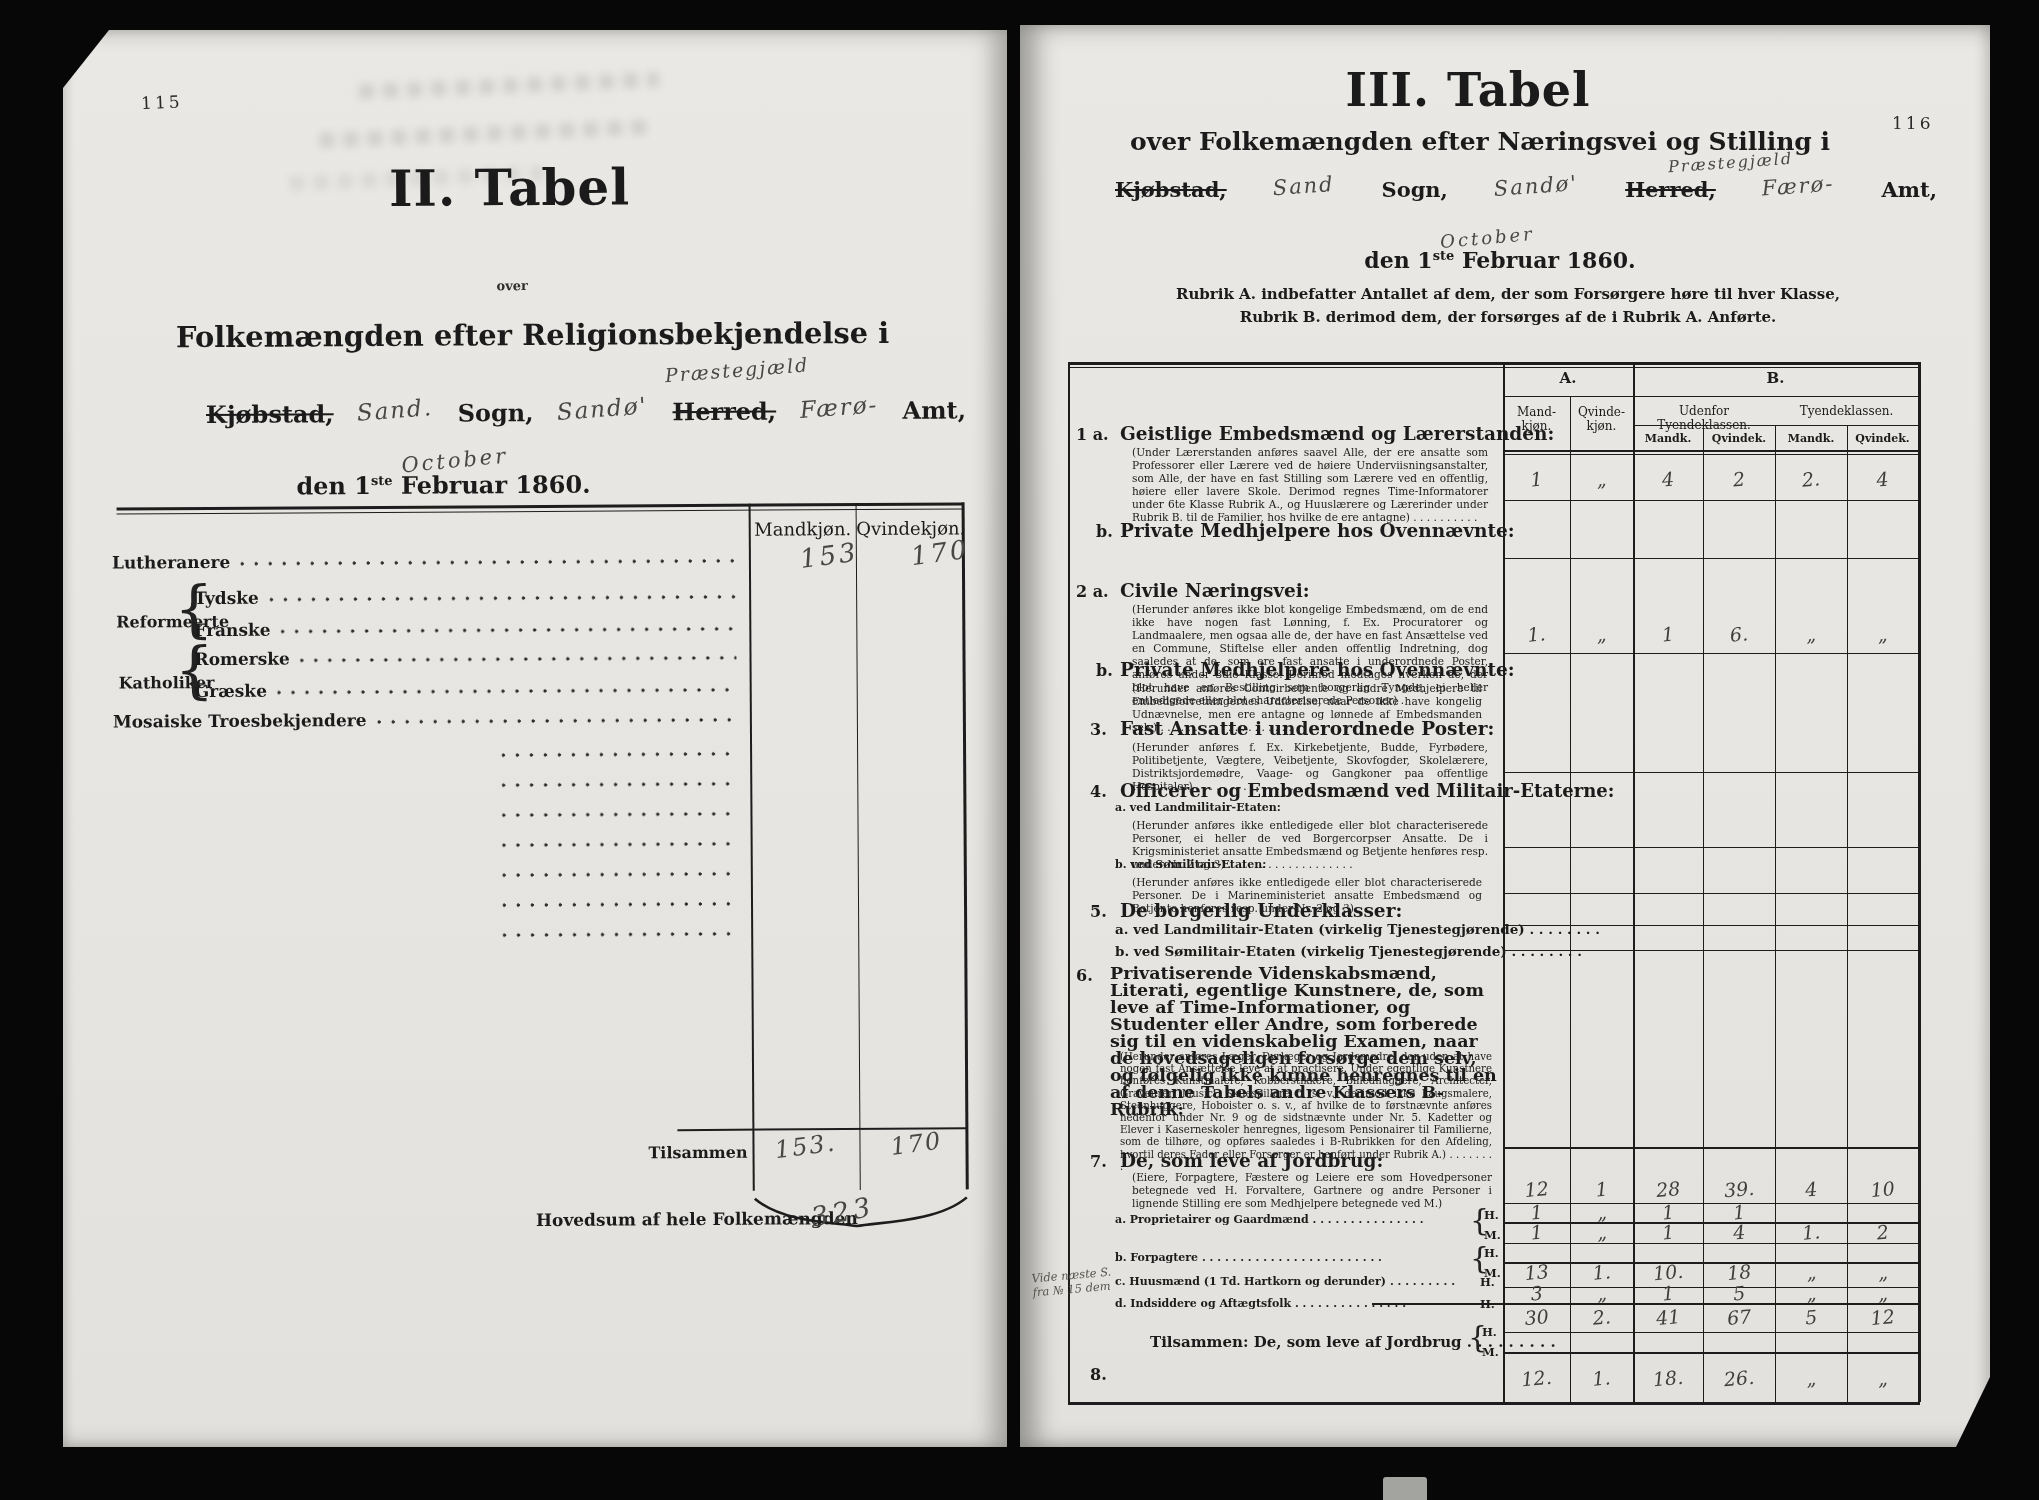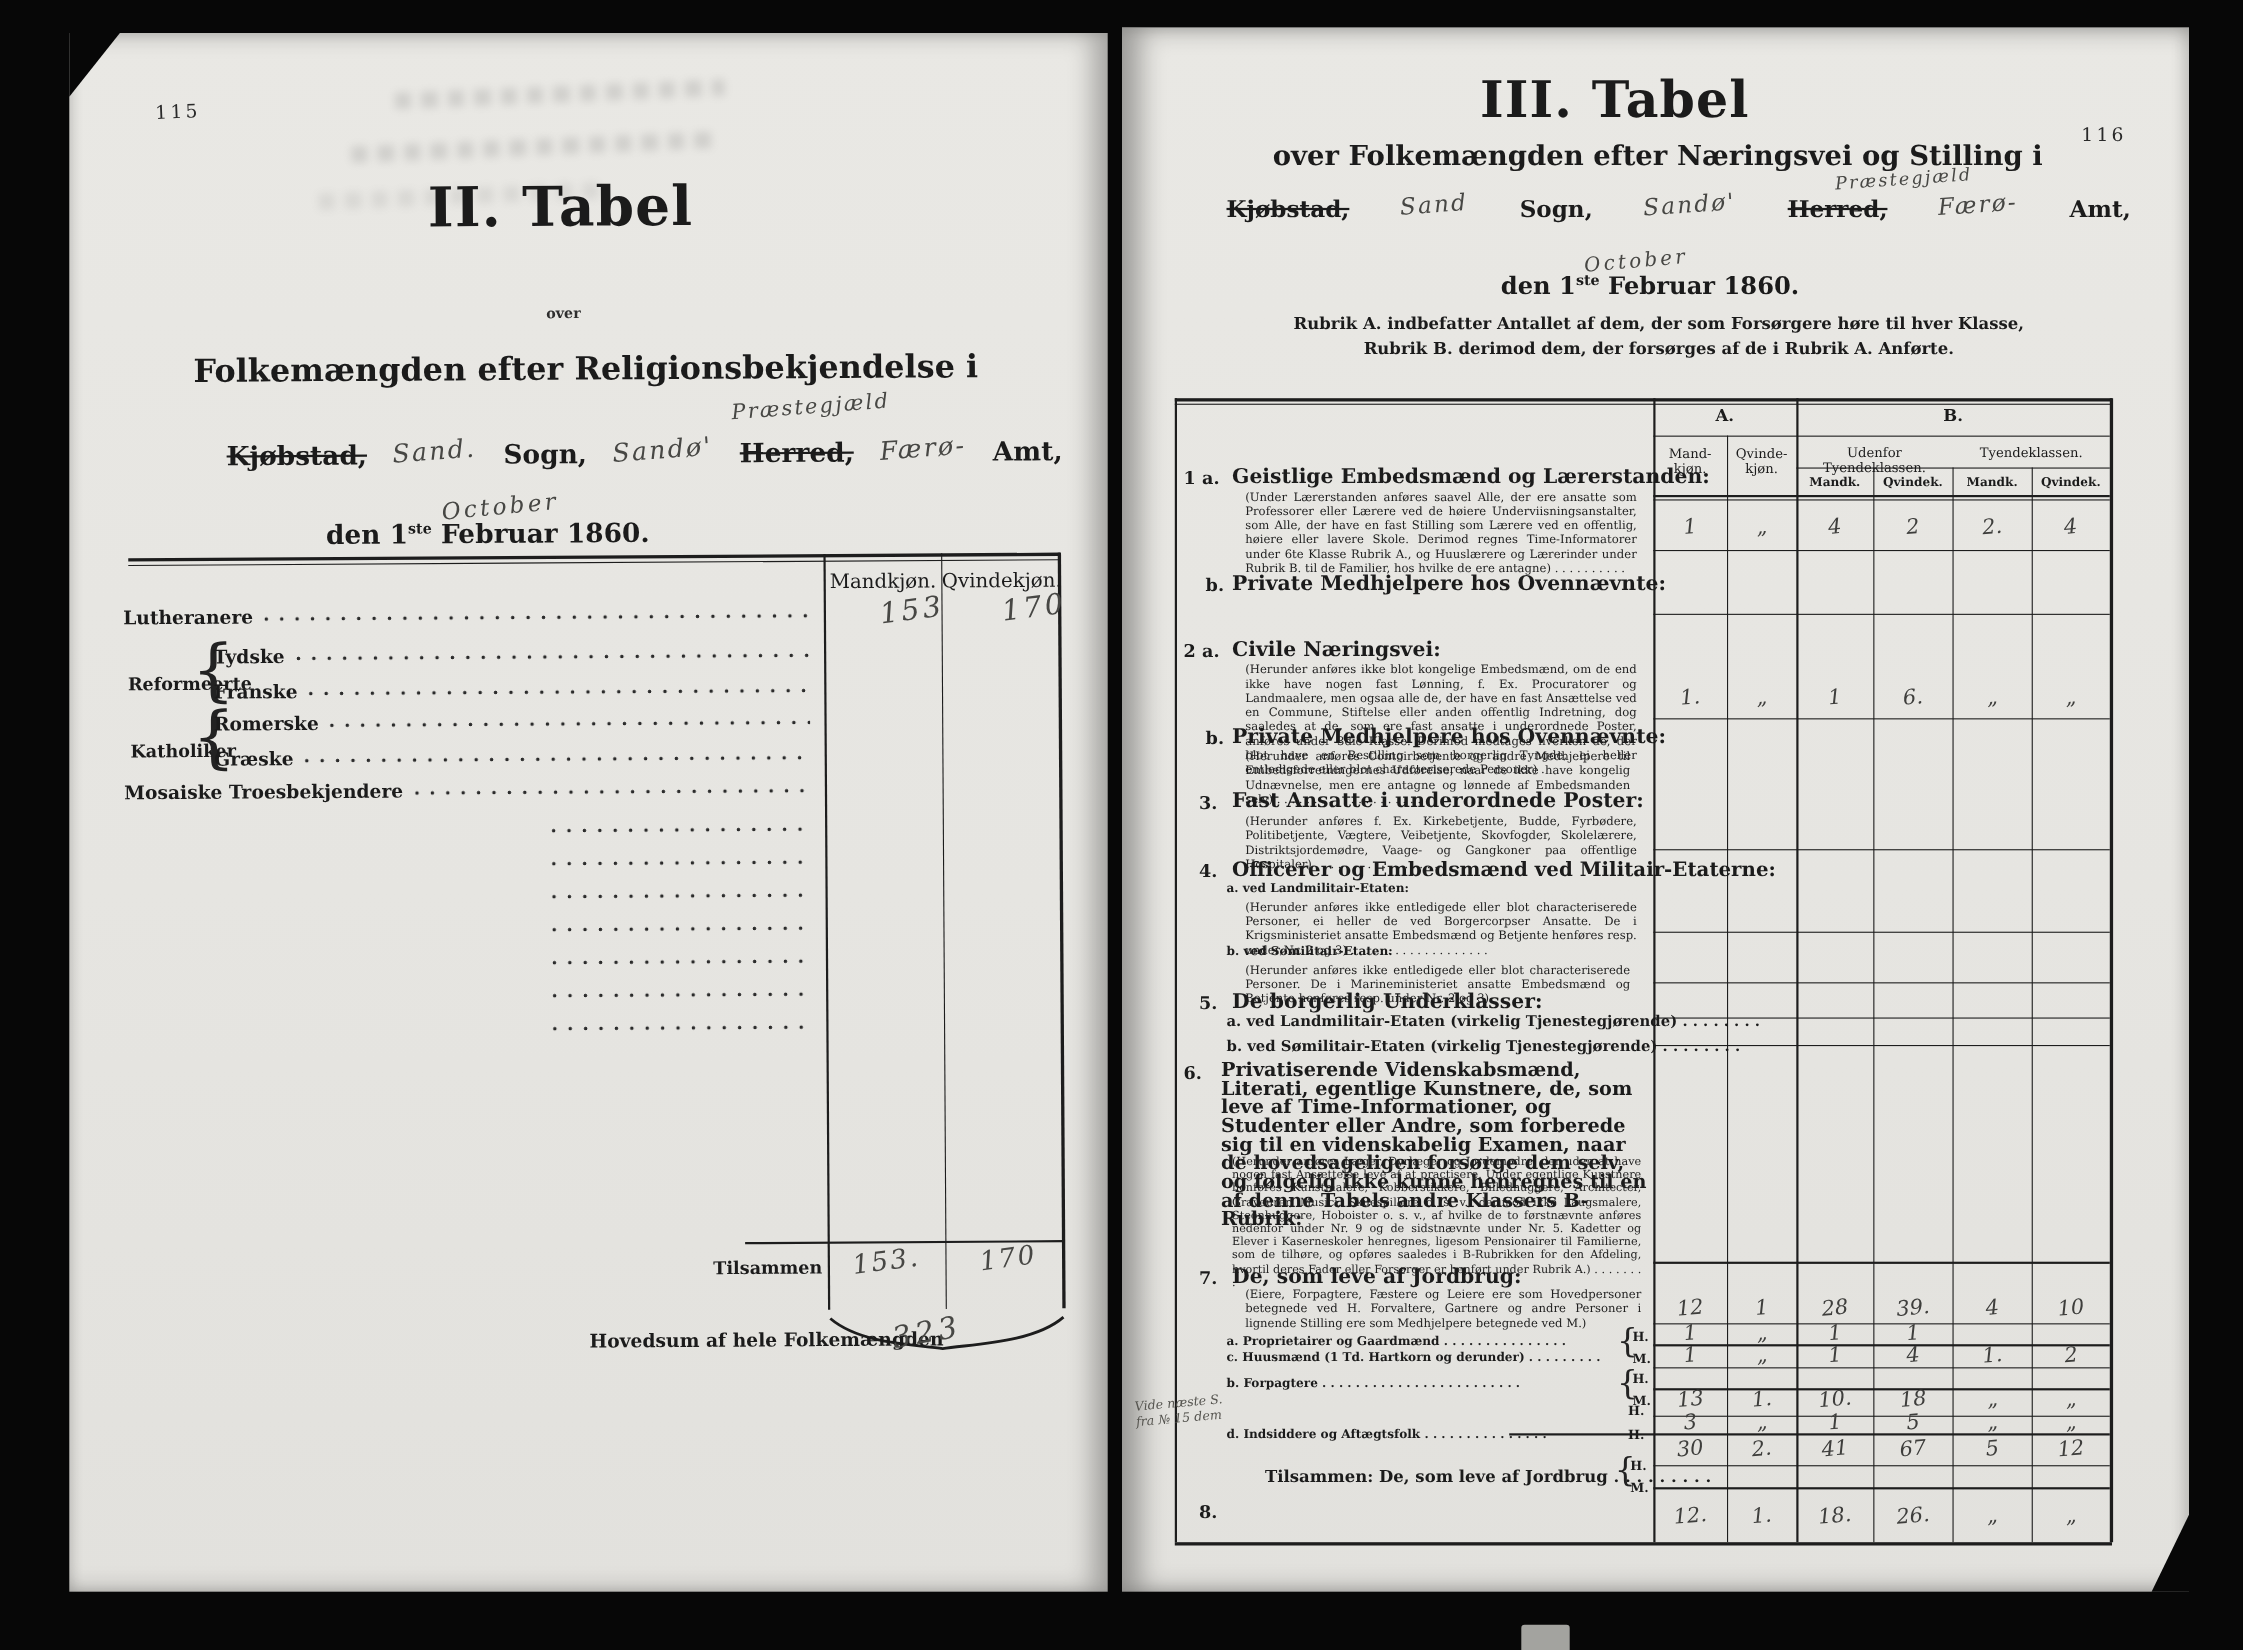--- a/index.html
+++ b/index.html
@@ -171,21 +171,21 @@
       <div class="abs hw" style="left:745px;top:1168px;font-size:27px;transform:rotate(-10deg);letter-spacing:4px;">323</div>
     </div>
   </div>
 
   <div class="page right">
     <div class="corner-br"></div>
 
     <div class="abs pagenum" style="left:872px;top:88px;">116</div>
 
     <div class="abs bigtitle center" style="left:448px;top:38px;font-size:46px;">III. Tabel</div>
-    <div class="abs subtitle2 center" style="left:487px;top:102px;">over Folkemængden efter Næringsvei og Stilling i</div>
+    <div class="abs subtitle2 center" style="left:460px;top:102px;">over Folkemængden efter Næringsvei og Stilling i</div>
 
     <div class="abs placeline placeline2" style="left:95px;top:152px;width:822px;justify-content:space-between;">
       <span class="frak struck">Kjøbstad,</span>
       <span class="hw place" style="font-size:21px;">Sand</span>
       <span class="frak">Sogn,</span>
       <span class="hw place" style="font-size:21px;">Sandø'</span>
       <span class="frak struck">Herred,</span>
       <span class="hw place" style="font-size:21px;">Færø-</span>
       <span class="frak">Amt,</span>
     </div>
@@ -331,21 +331,21 @@
     <div class="abs hm" style="left:464px;top:1241px;">M.</div>
     <div class="vrow" style="top:1196px;height:18px;">
       <div>1</div>
       <div>„</div>
       <div>1</div>
       <div>4</div>
       <div>1.</div>
       <div>2</div>
     </div>
 
-    <div class="abs sec-sub" style="left:95px;top:1202px;">c.  Huusmænd (1 Td. Hartkorn og derunder)  . . . . . . . . .</div>
+    <div class="abs sec-sub" style="left:95px;top:1250px;">c.  Huusmænd (1 Td. Hartkorn og derunder)  . . . . . . . . .</div>
     <div class="abs hm" style="left:460px;top:1250px;">H.</div>
     <div class="vrow" style="top:1236px;height:18px;">
       <div>13</div>
       <div>1.</div>
       <div>10.</div>
       <div>18</div>
       <div>„</div>
       <div>„</div>
     </div>
 

